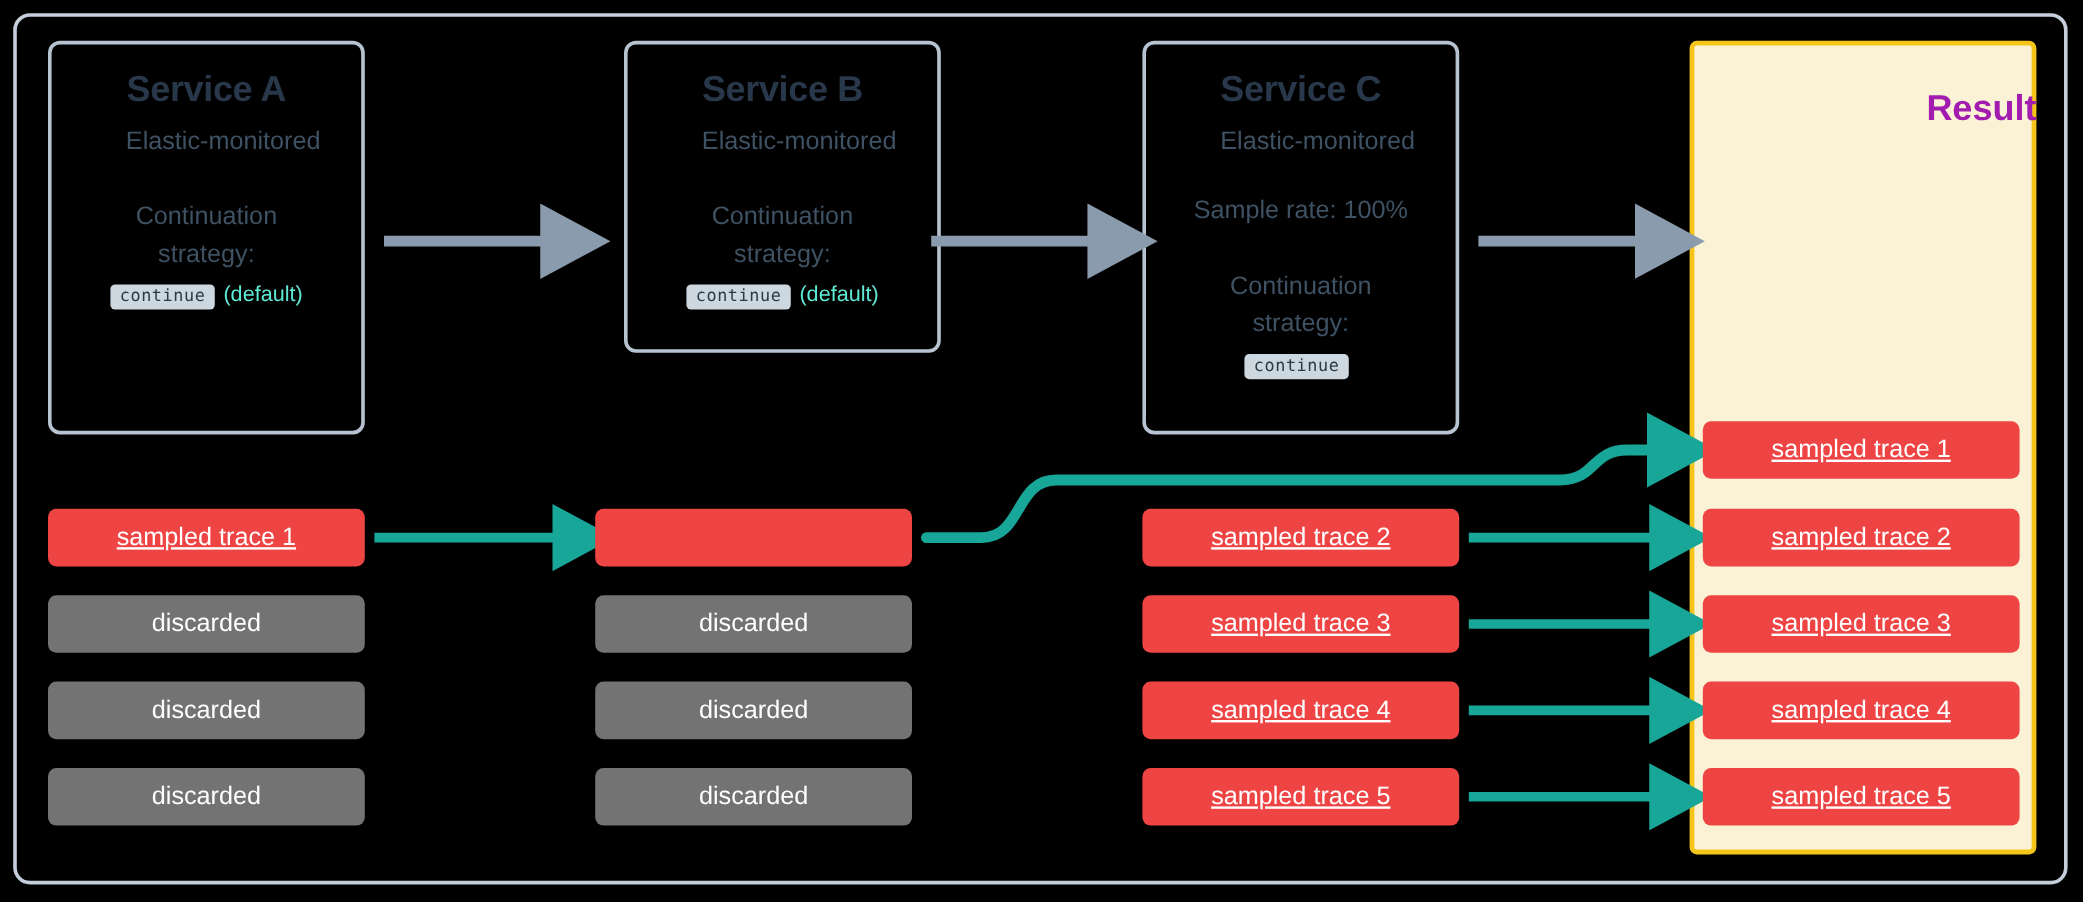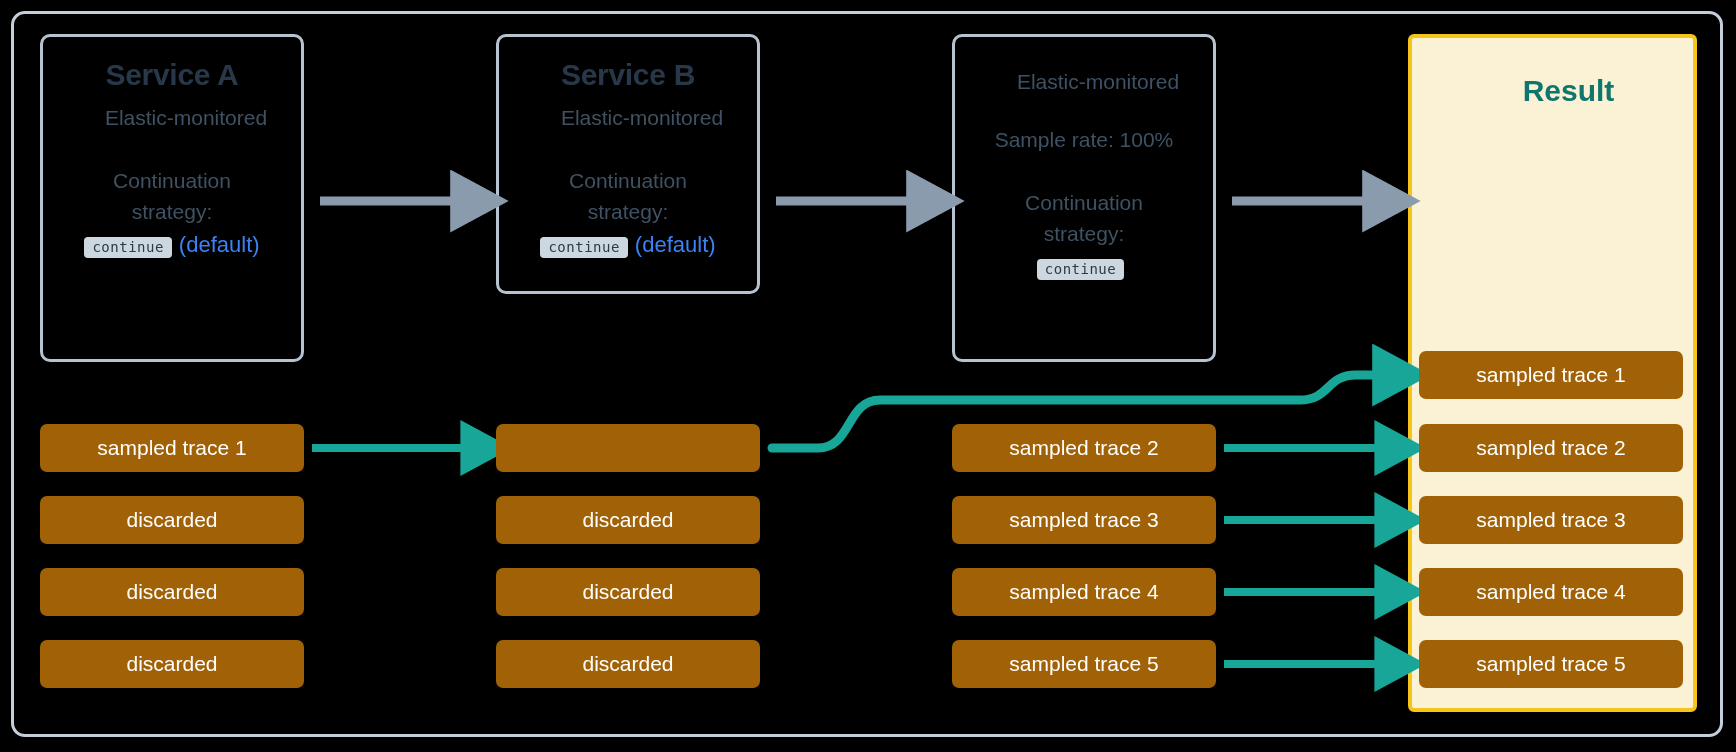--- a/index.html
+++ b/index.html
@@ -76,58 +76,58 @@
   code.badge {
     font-family: "DejaVu Sans Mono", monospace;
     background: #ccd7e0;
     color: #2b3a47;
     font-size: 14px;
     padding: 2px 8px 3px 8px;
     border-radius: 4px;
     letter-spacing: 0.5px;
   }
   .strategy-note {
-    color: #3b82f6;
-    font-size: 22px;
+    color: #5eead4;
+    font-size: 18px;
     margin-left: 7px;
   }
 
   
   .result-panel {
     position: absolute;
     box-sizing: border-box;
     border: 4px solid #f5c519;
     background: #fbf2d5;
     border-radius: 6px;
   }
   .result-title {
     position: absolute;
     top: 36px;
-    left: 16px;
+    left: 4px;
     width: 100%;
-    text-align: center;
+    text-align: right;
     font-size: 30px;
     font-weight: bold;
-    color: #0f766e;
+    color: #a21caf;
   }
 
   
   .pill {
     position: absolute;
     box-sizing: border-box;
     border-radius: 7px;
     color: #ffffff;
     font-size: 21px;
     display: flex;
     align-items: center;
     justify-content: center;
     height: 48px;
   }
-  .pill.green { background: #a16207; }
-  .pill.red   { background: #a16207; }
+  .pill.green { background: #ef4444; text-decoration: underline; }
+  .pill.red   { background: #737373; }
 
   
   svg.arrows {
     position: absolute;
     left: 0;
     top: 0;
     width: 1736px;
     height: 752px;
     pointer-events: none;
   }
@@ -144,33 +144,34 @@
     <div class="service-sub">Elastic-monitored</div>
     <div class="service-strategy">
       <div>Continuation</div>
       <div>strategy:</div>
       <div class="strategy-line">
         <code class="badge">continue</code><span class="strategy-note">(default)</span>
       </div>
     </div>
   </div>
 
-  <div class="service-card" style="left:496px; top:34px; width:264px; height:260px;">
+  <div class="service-card" style="left:520px; top:34px; width:264px; height:260px;">
     <div class="service-title">Service B</div>
     <div class="service-sub">Elastic-monitored</div>
     <div class="service-strategy">
       <div>Continuation</div>
       <div>strategy:</div>
       <div class="strategy-line">
         <code class="badge">continue</code><span class="strategy-note">(default)</span>
       </div>
     </div>
   </div>
 
   <div class="service-card" style="left:952px; top:34px; width:264px; height:328px;">
+    <div class="service-title">Service C</div>
     <div class="service-sub">Elastic-monitored</div>
     <div class="service-rate">Sample rate: 100%</div>
     <div class="service-strategy">
       <div>Continuation</div>
       <div>strategy:</div>
       <div class="strategy-line">
         <code class="badge">continue</code><span class="strategy-note"></span>
       </div>
     </div>
   </div>

